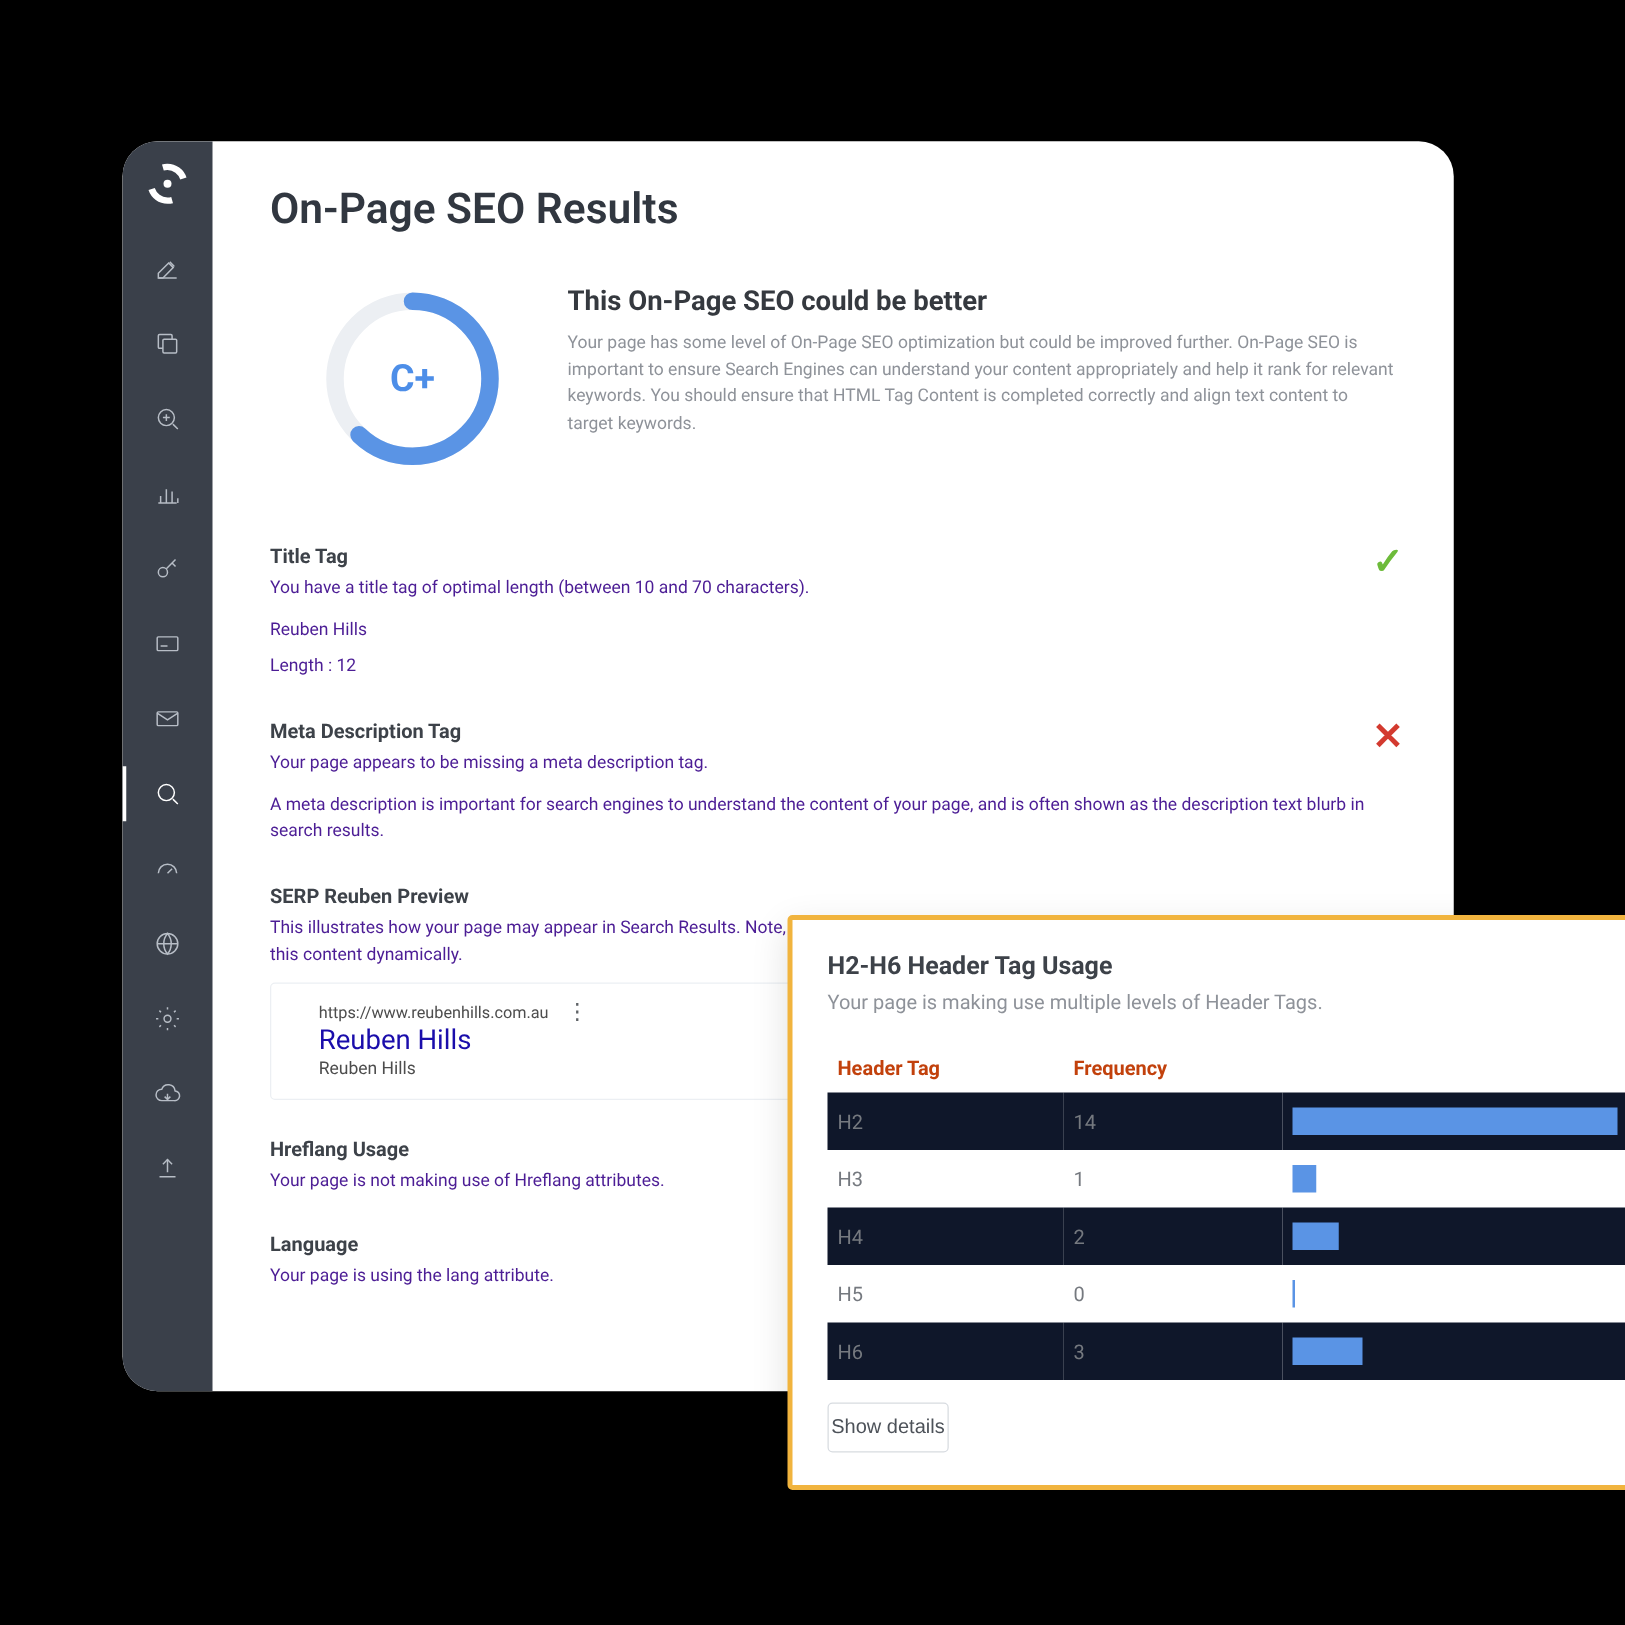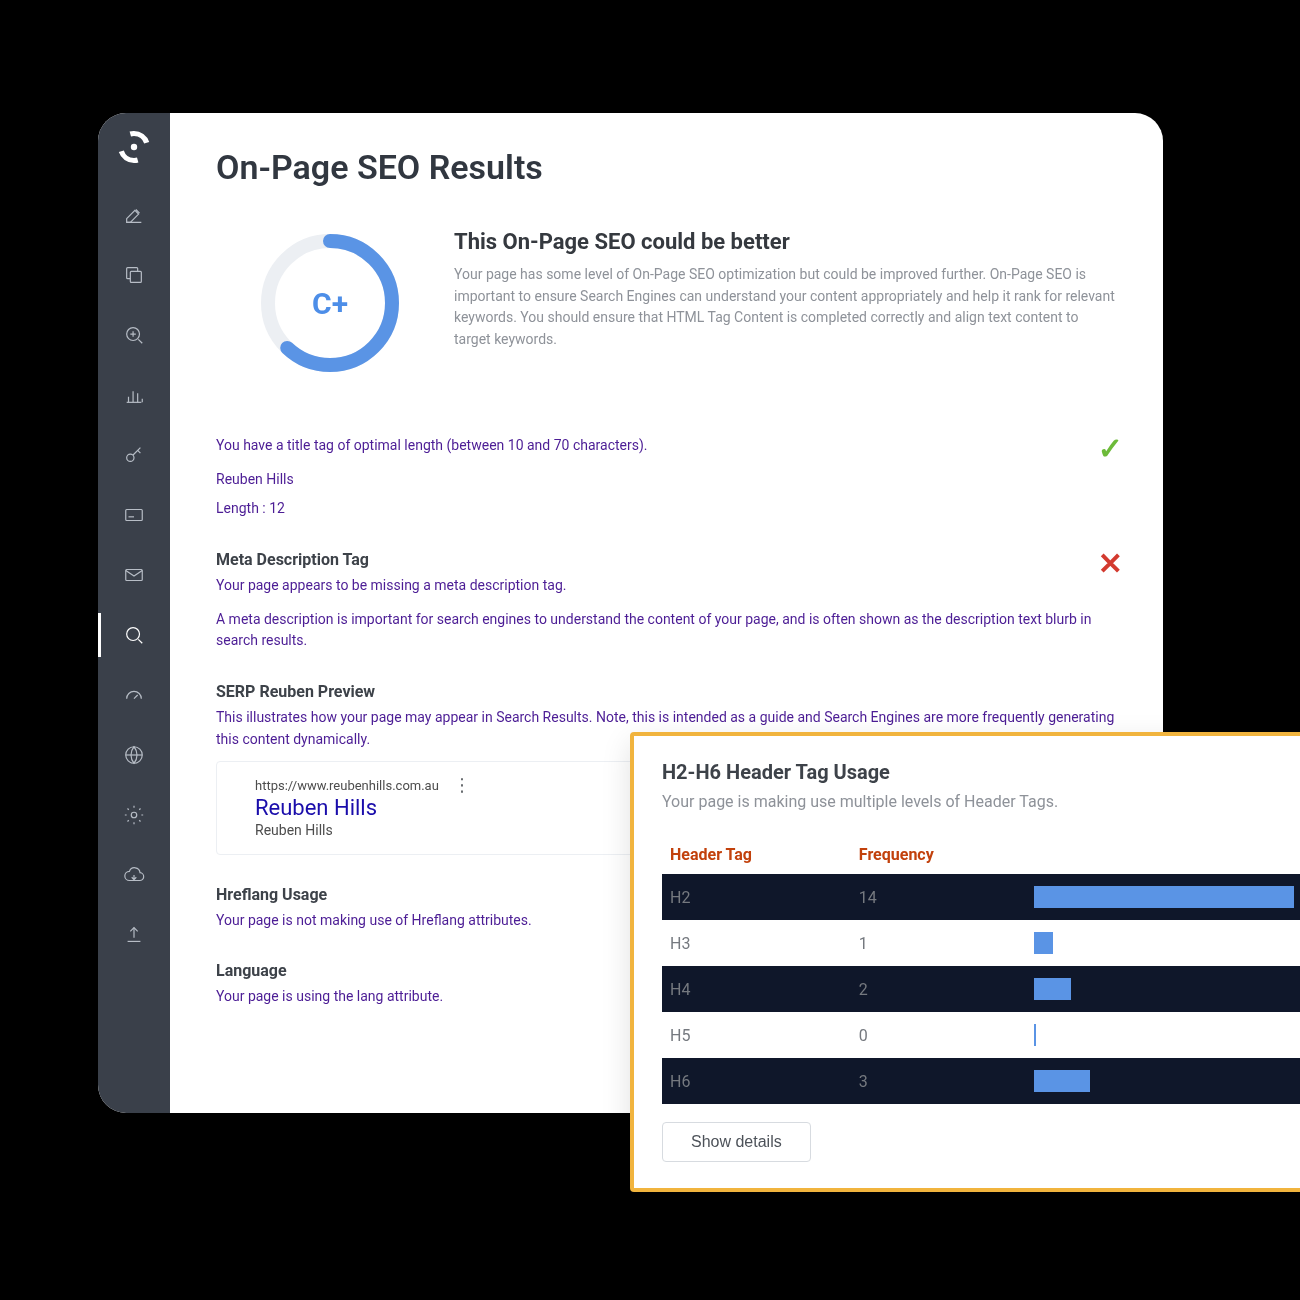--- a/index.html
+++ b/index.html
@@ -216,21 +216,21 @@
   }
   .htable tr.row-alt td { background: #0f172a; }
   .bar-cell { width: 260px; }
   .bar {
     height: 22px;
     background: #5a94e5;
   }
   .btn-outline {
     display: inline-block;
     margin-top: 18px;
-    padding: 10px 28px;
+    padding: 10px 2px;
     border: 1px solid #d7dbe0;
     border-radius: 4px;
     font-size: 16px;
     color: #4d5259;
     background: #ffffff;
     cursor: pointer;
   }
 </style>
 </head>
 <body>
@@ -345,20 +345,21 @@
         <div class="grade-text">C+</div>
       </div>
       <div class="summary-text">
         <h2>This On-Page SEO could be better</h2>
         <p>Your page has some level of On-Page SEO optimization but could be improved further. On-Page SEO is important to ensure Search Engines can understand your content appropriately and help it rank for relevant keywords. You should ensure that HTML Tag Content is completed correctly and align text content to target keywords.</p>
       </div>
     </div>
 
     <div class="item">
       <span class="status-icon status-ok">✓</span>
+      <p class="item-title">Title Tag</p>
       <p class="item-desc">You have a title tag of optimal length (between 10 and 70 characters).</p>
       <p class="item-line spaced">Reuben Hills</p>
       <p class="item-line">Length : 12</p>
     </div>
 
     <div class="item">
       <span class="status-icon status-bad">✕</span>
       <p class="item-title">Meta Description Tag</p>
       <p class="item-desc">Your page appears to be missing a meta description tag.</p>
       <p class="item-line spaced">A meta description is important for search engines to understand the content of your page, and is often shown as the description text blurb in search results.</p>

